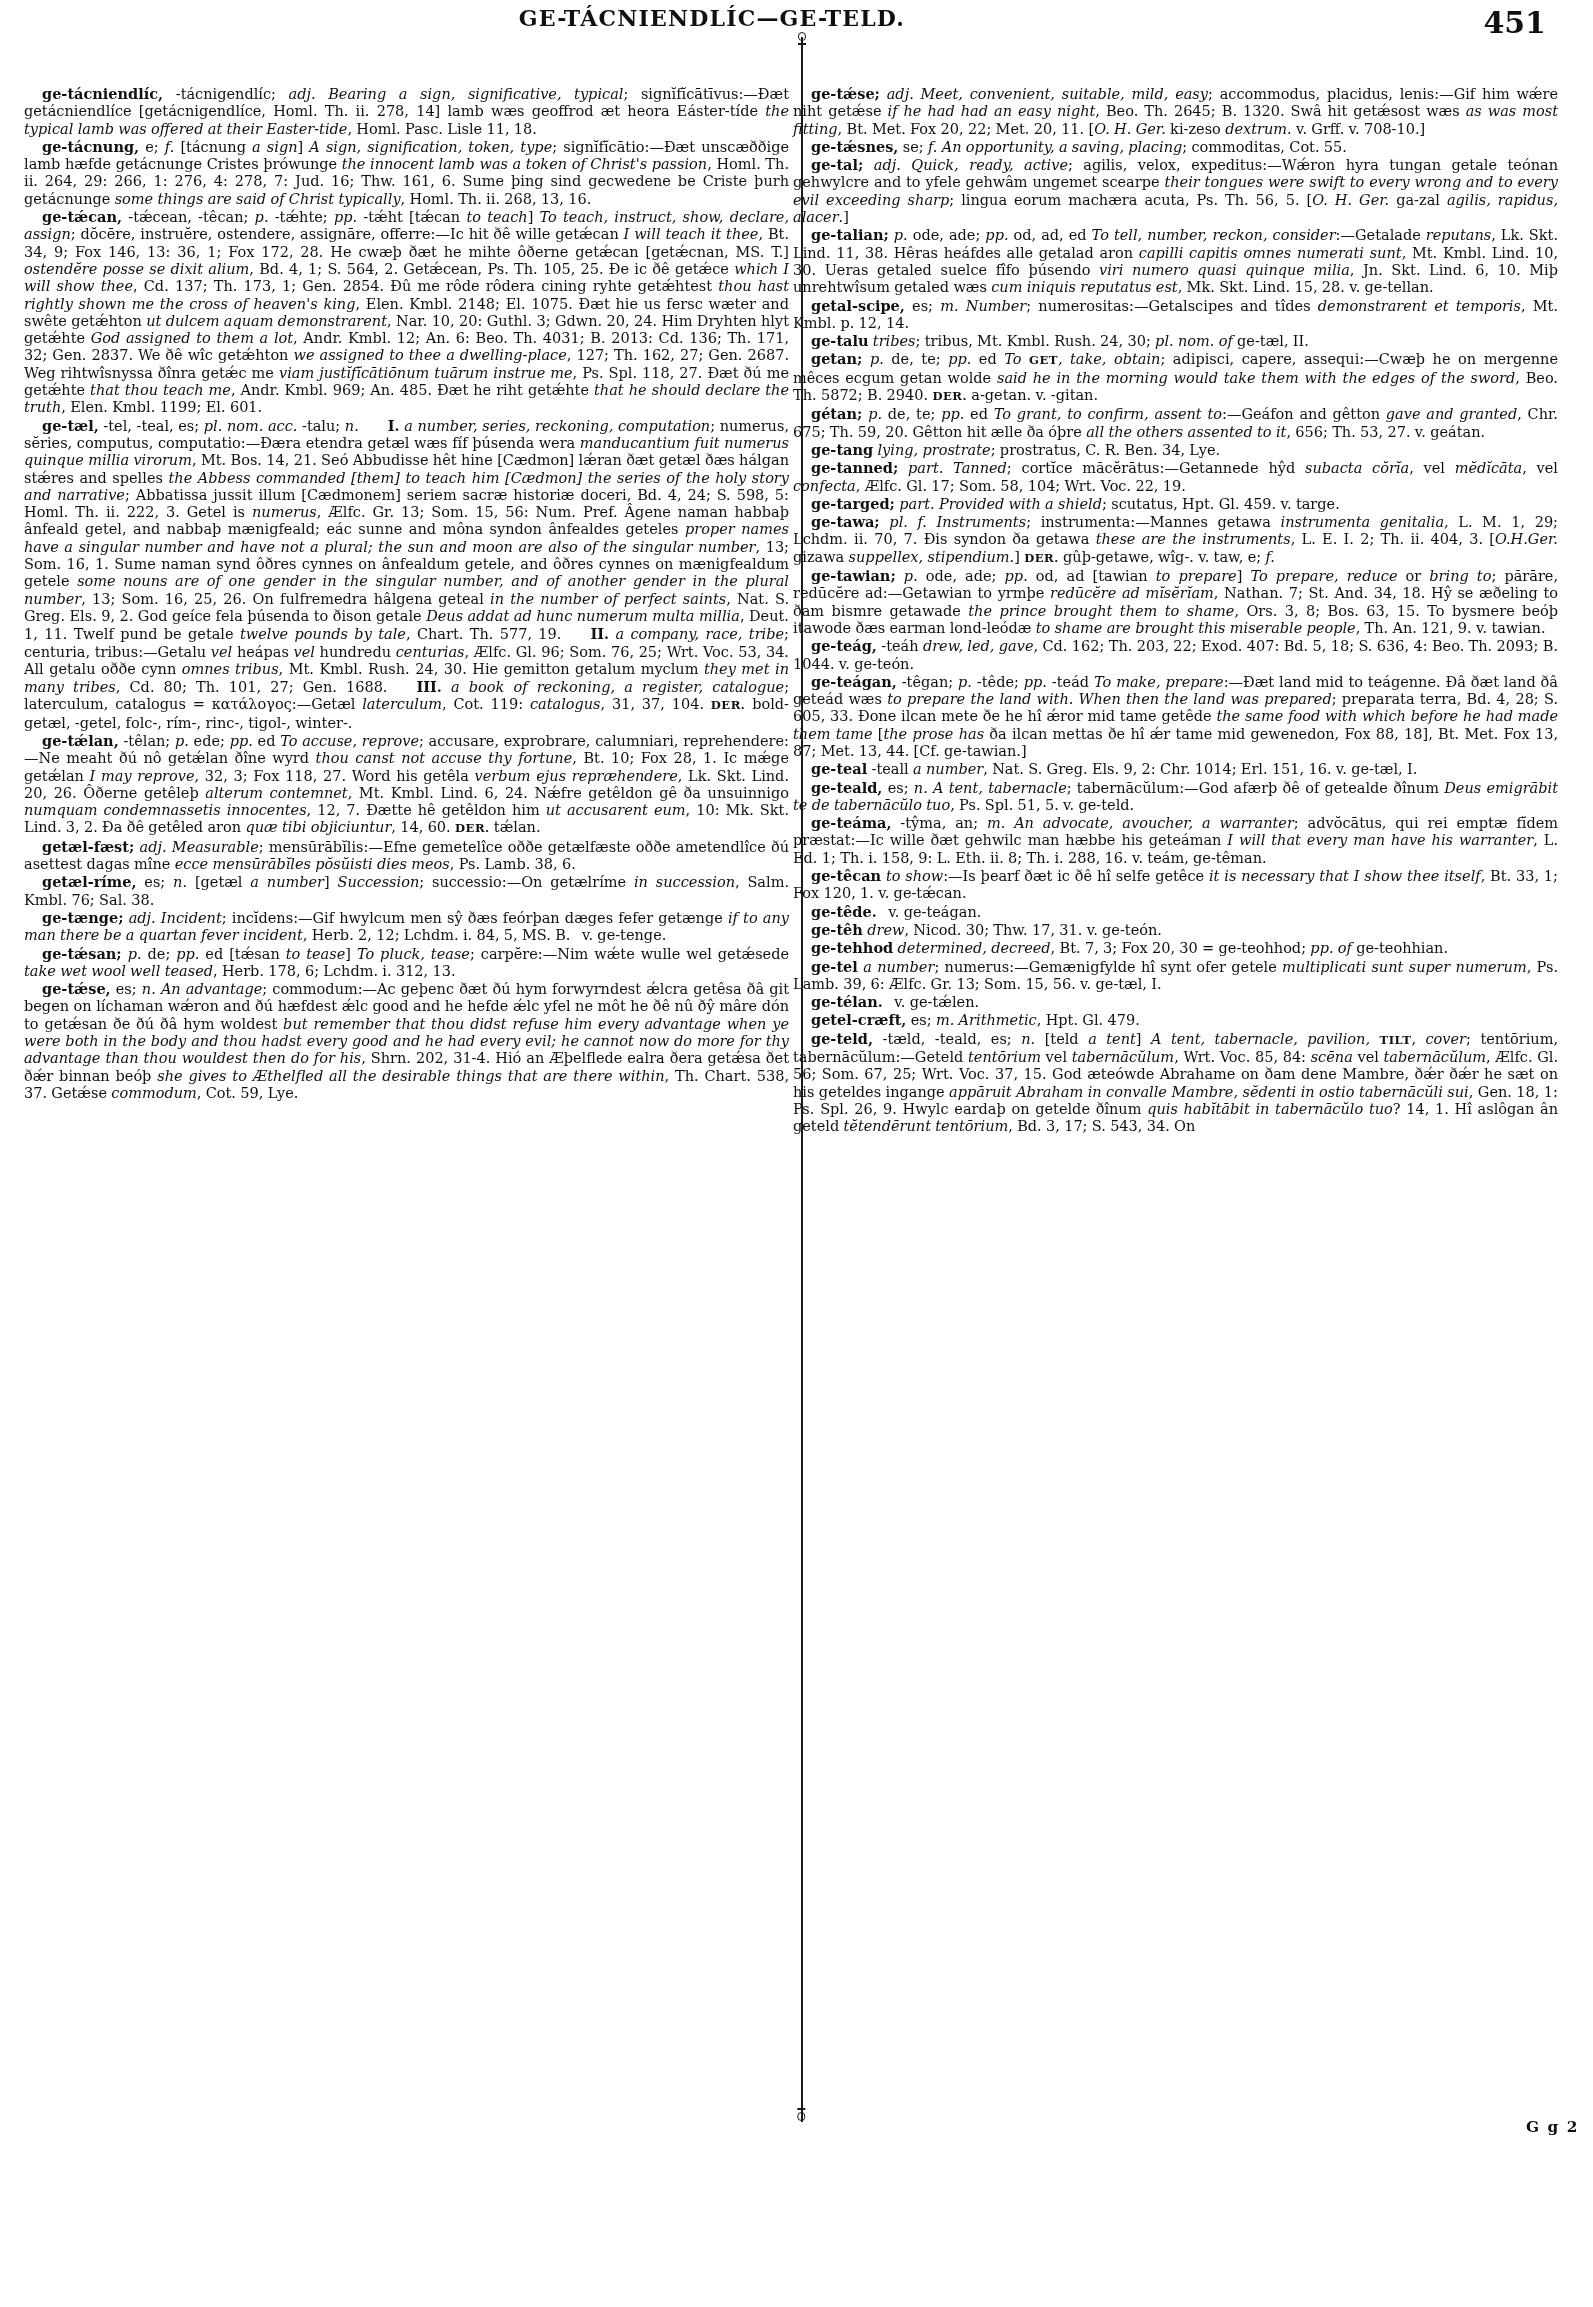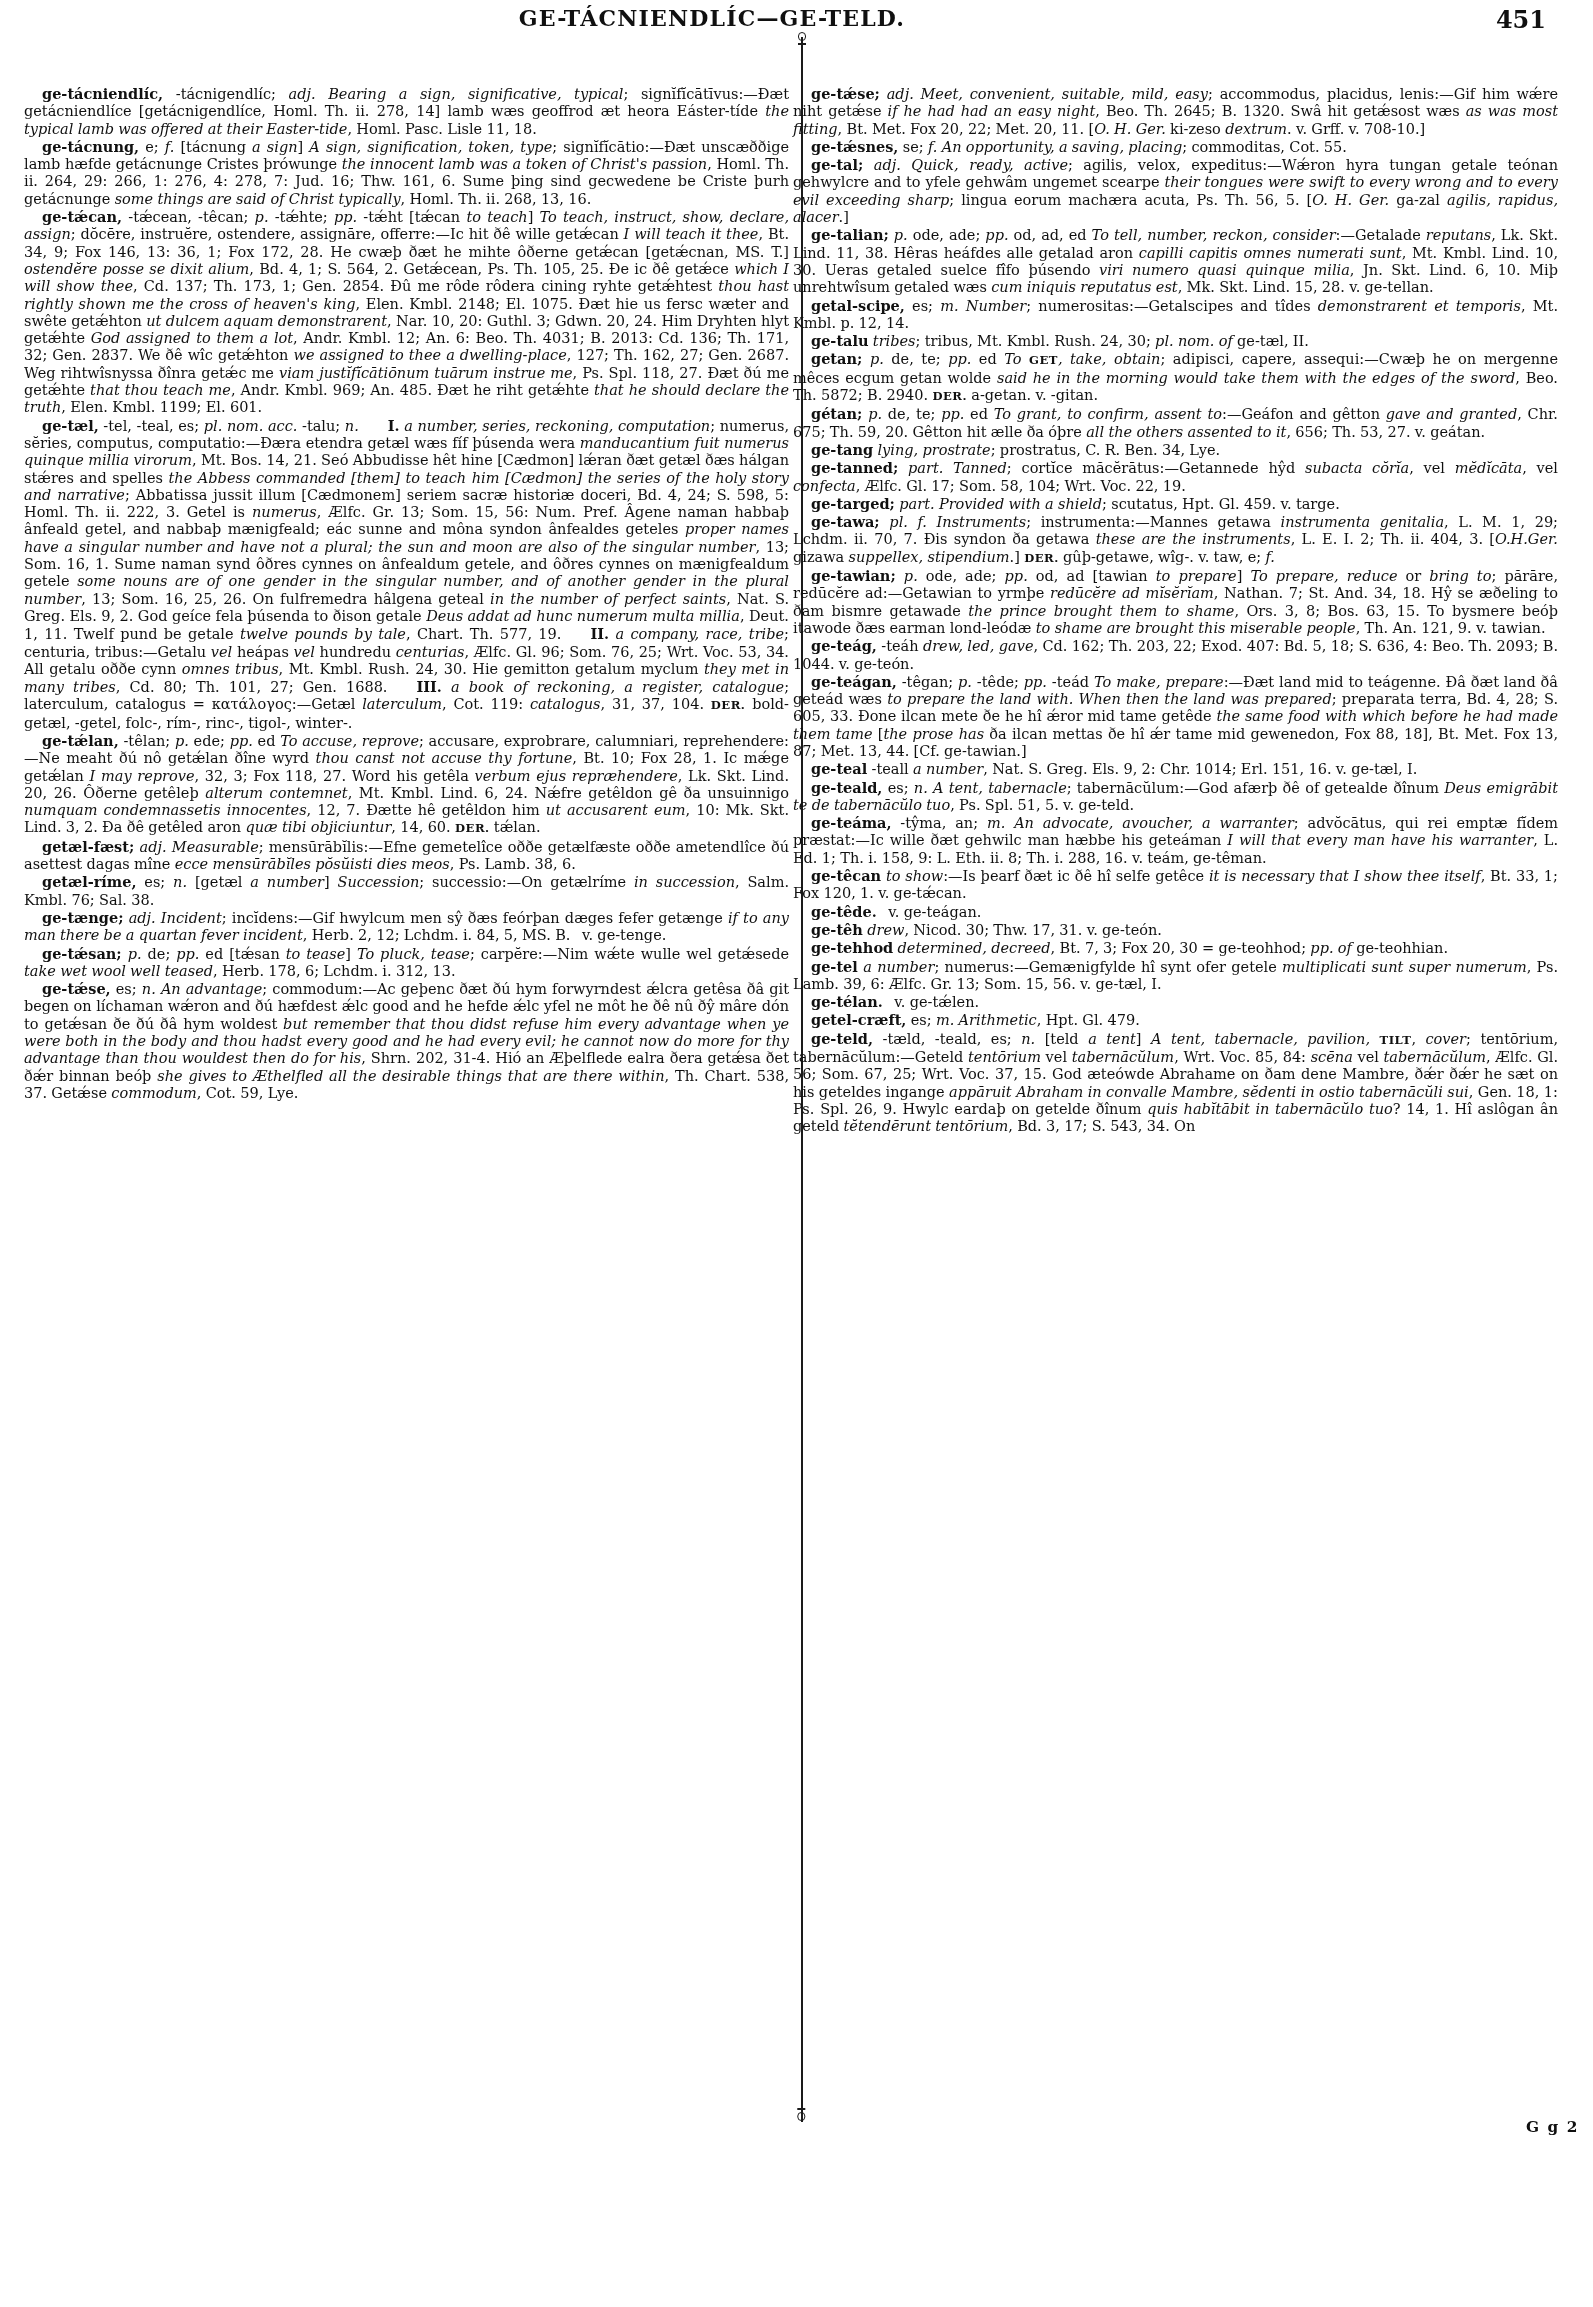--- a/index.html
+++ b/index.html
@@ -8,21 +8,21 @@
     font-family:"DejaVu Serif","Liberation Serif",serif;
     position:relative;overflow:hidden;
     -webkit-font-smoothing:antialiased;
   }
   .page-header{position:absolute;top:4.8px;left:0;width:1593px;height:37px;}
   .running-title{
     position:absolute;left:0;right:169px;text-align:center;
     font-size:22px;font-weight:bold;letter-spacing:1.2px;white-space:nowrap;
   }
   .page-number{
-    position:absolute;right:47px;top:0;font-size:24px;font-weight:bold;
+    position:absolute;right:47px;top:0;font-size:30px;font-weight:bold;
   }
   .column{
     position:absolute;top:50px;width:765px;
     font-size:14.5px;line-height:17.3px;text-align:justify;
     word-spacing:-0.3px;
     margin-top:35px;
   }
   #col-left{left:24px;}
   #col-right{left:793px;}
   .entry{margin:0;text-indent:18px;}

